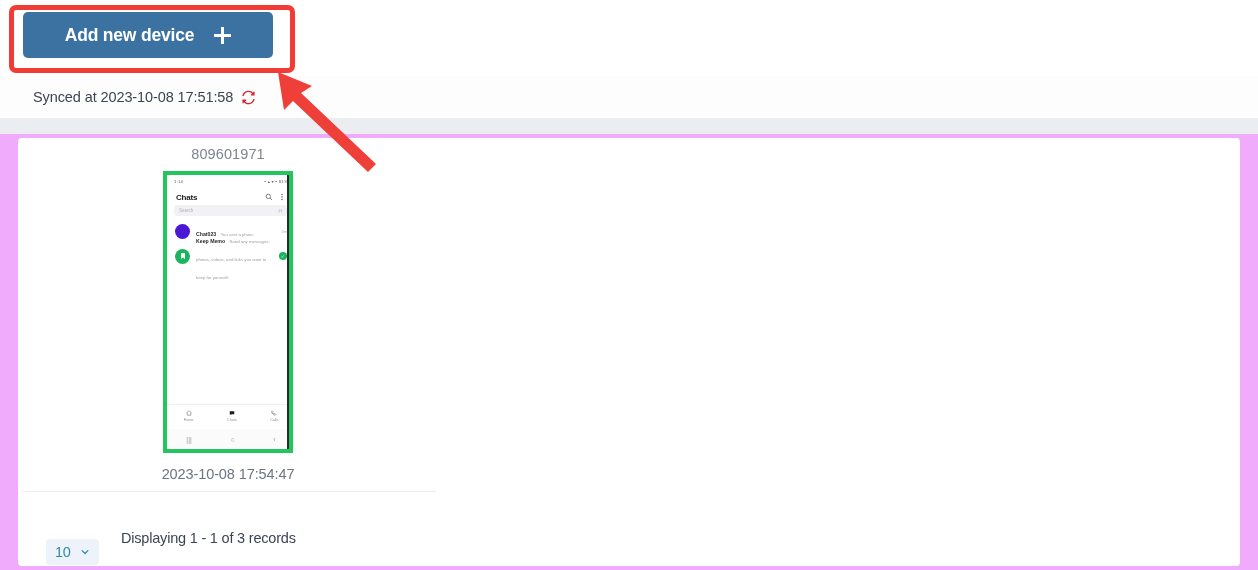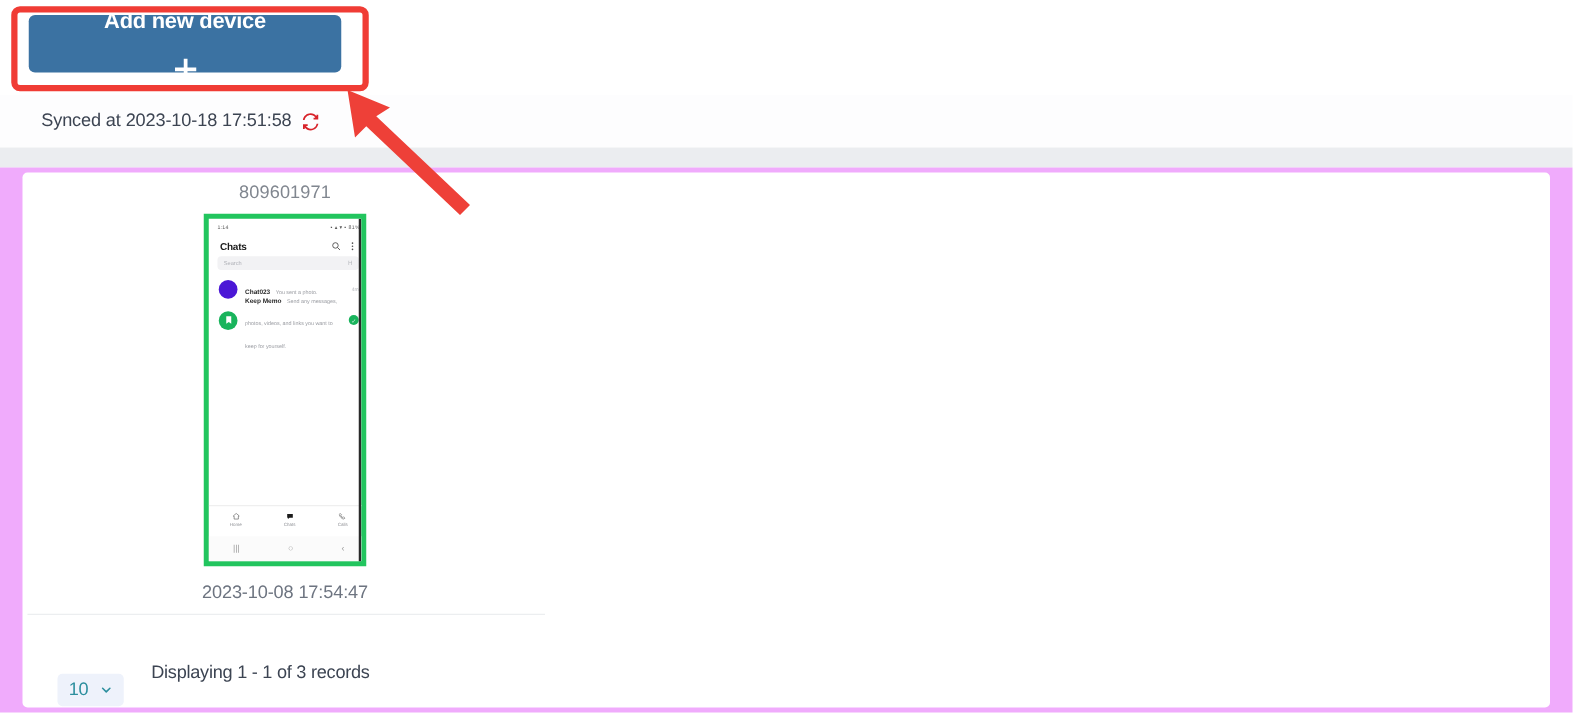--- a/index.html
+++ b/index.html
@@ -36,21 +36,20 @@
     font-family: "Liberation Sans", sans-serif;
     font-size: 17.5px;
     font-weight: bold;
     letter-spacing: -0.2px;
     display: flex;
     align-items: center;
     justify-content: center;
     gap: 20px;
     cursor: pointer;
     padding: 0;
-    flex-direction: column;
   }
   .add-device-btn .plus-icon {
     display: inline-block;
     position: relative;
     width: 17px;
     height: 17px;
     flex: 0 0 auto;
   }
   .add-device-btn .plus-icon::before,
   .add-device-btn .plus-icon::after {
@@ -417,21 +416,21 @@
 <div class="topbar">
   <button class="add-device-btn">
     <span>Add new device</span>
     <span class="plus-icon"></span>
   </button>
 </div>
 
 <div class="highlight-box"></div>
 
 <div class="synced-row">
-  <span class="synced-text">Synced at 2023-10-18 17:51:58</span>
+  <span class="synced-text">Synced at 2023-10-08 17:51:58</span>
   <span class="refresh-icon">
     <svg viewBox="0 0 16 16" width="15" height="15" aria-hidden="true">
       <path d="M8 2.2c1.7 0 3.2 0.9 4 2.2l-1.5 0 0 1.5 4 0 0-4-1.5 0 0 1.3C11.9 1.6 10.1 0.7 8 0.7 4.6 0.7 1.9 3.1 1.4 6.3l1.5 0.2C3.3 4 5.4 2.2 8 2.2z" fill="#d8232a"></path>
       <path d="M8 13.8c-1.7 0-3.2-0.9-4-2.2l1.5 0 0-1.5-4 0 0 4 1.5 0 0-1.3c1.1 1.6 2.9 2.5 5 2.5 3.4 0 6.1-2.4 6.6-5.6l-1.5-0.2C12.7 12 10.6 13.8 8 13.8z" fill="#d8232a"></path>
     </svg>
   </span>
 </div>
 
 <div class="gray-band"></div>
 

